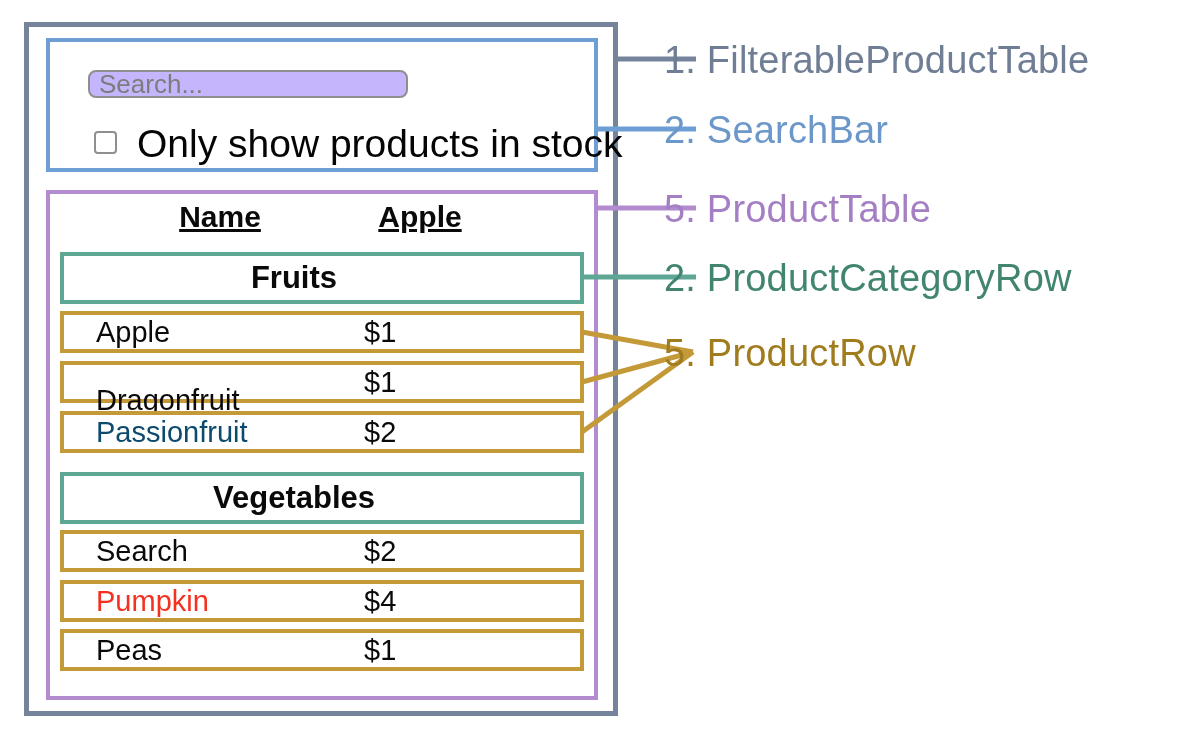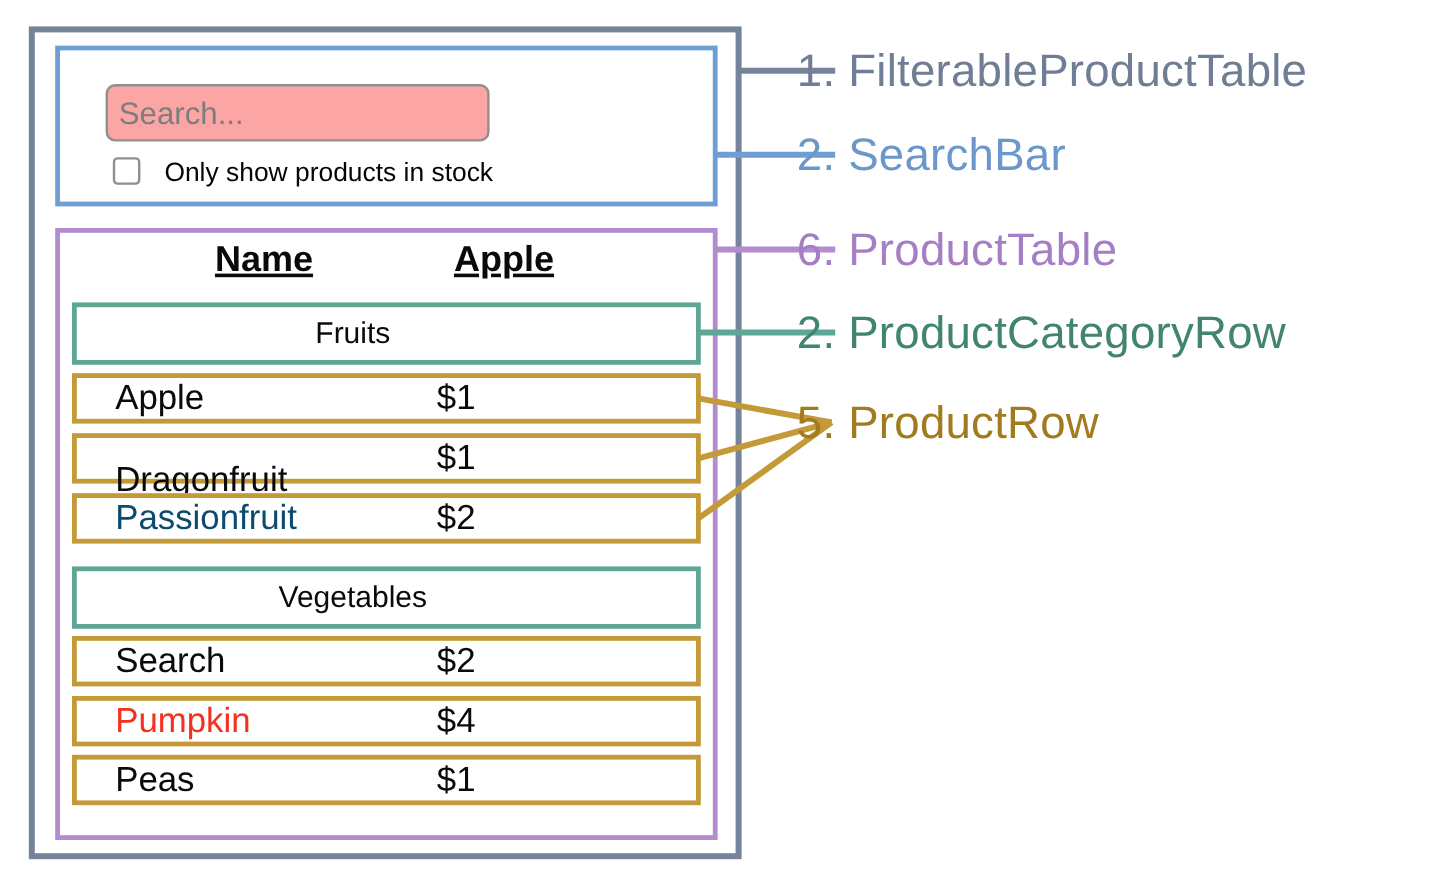--- a/index.html
+++ b/index.html
@@ -7,36 +7,36 @@
     position:relative;width:1200px;height:744px;background:#ffffff;overflow:hidden;
     font-family:"Liberation Sans","DejaVu Sans",sans-serif;
   }
   .box{position:absolute;box-sizing:border-box;background:#ffffff;}
   
   .outer   {left:24px;top:22px;width:594px;height:694px;border:5px solid var(--slate);}
   .searchbar{left:46px;top:38px;width:552px;height:134px;border:4px solid var(--blue);}
   .ptable  {left:46px;top:190px;width:552px;height:510px;border:4px solid var(--purple);}
   .category{position:absolute;box-sizing:border-box;left:60px;width:524px;height:52px;
             border:4px solid var(--teal);background:#fff;
-            font-weight:normal;font-size:25px;color:#0a0a0a;text-align:center;
+            font-weight:bold;font-size:31px;color:#0a0a0a;text-align:center;
             line-height:44px;padding-right:56px;}
   .prow    {position:absolute;box-sizing:border-box;left:60px;width:524px;height:42px;
             border:4px solid var(--gold);background:#fff;font-size:29px;color:#0a0a0a;padding-left:28px;}
   .pname   {position:absolute;left:32px;top:0;line-height:34px;}
   .pprice  {position:absolute;left:300px;top:0;line-height:34px;}
   
-  .search-input{position:absolute;left:88px;top:70px;width:320px;height:48px;
+  .search-input{position:absolute;left:88px;top:70px;width:320px;height:28px;
     box-sizing:border-box;border:2px solid var(--input_border);border-radius:8px;
     font-family:"Liberation Sans","DejaVu Sans",sans-serif;font-size:26px;color:#444;
-    padding:0 9px;outline:none;background:#fca5a5;}
+    padding:0 9px;outline:none;background:#c4b5fd;}
   .search-input::placeholder{color:var(--placeholder);opacity:1;}
   .checkbox{position:absolute;left:94px;top:131px;width:23px;height:23px;
     box-sizing:border-box;border:2px solid var(--input_border);border-radius:4px;background:#fff;}
   .checkbox-label{position:absolute;left:137px;top:127px;height:34px;line-height:34px;
-    font-size:22px;color:#050505;white-space:nowrap;}
+    font-size:39px;color:#050505;white-space:nowrap;}
   
   .col-header{position:absolute;top:200px;height:34px;line-height:34px;
     font-size:30px;font-weight:bold;color:#0a0a0a;text-align:center;text-decoration:underline;}
   .col-header.name {left:130px;width:180px;}
   .col-header.price{left:340px;width:160px;}
   
   .connectors{position:absolute;left:0;top:0;width:1200px;height:744px;pointer-events:none;}
   .connectors line{stroke-width:5px;}
   .l-slate {stroke:var(--slate);}
   .l-blue  {stroke:var(--blue);}
@@ -98,17 +98,17 @@
     <line class="l-blue" x1="597" y1="129" x2="696" y2="129"></line>
     <line class="l-purple" x1="597" y1="208" x2="696" y2="208"></line>
     <line class="l-teal" x1="582" y1="277" x2="696" y2="277"></line>
     <line class="l-gold" x1="582" y1="332" x2="693" y2="352"></line>
     <line class="l-gold" x1="582" y1="382" x2="693" y2="352"></line>
     <line class="l-gold" x1="582" y1="432" x2="693" y2="352"></line>
   </svg>
 
   <div class="annotation" style="top: 38px; color: rgb(111, 126, 149);">1. FilterableProductTable</div>
   <div class="annotation" style="top: 108px; color: rgb(107, 151, 202);">2. SearchBar</div>
-  <div class="annotation" style="top: 187px; color: rgb(165, 127, 196);">6. ProductTable</div>
+  <div class="annotation" style="top: 187px; color: rgb(165, 127, 196);">5. ProductTable</div>
   <div class="annotation" style="top: 256px; color: rgb(65, 132, 111);">2. ProductCategoryRow</div>
   <div class="annotation" style="top: 331px; color: rgb(160, 124, 30);">5. ProductRow</div>
 
 </div>
 
 </body></html>

